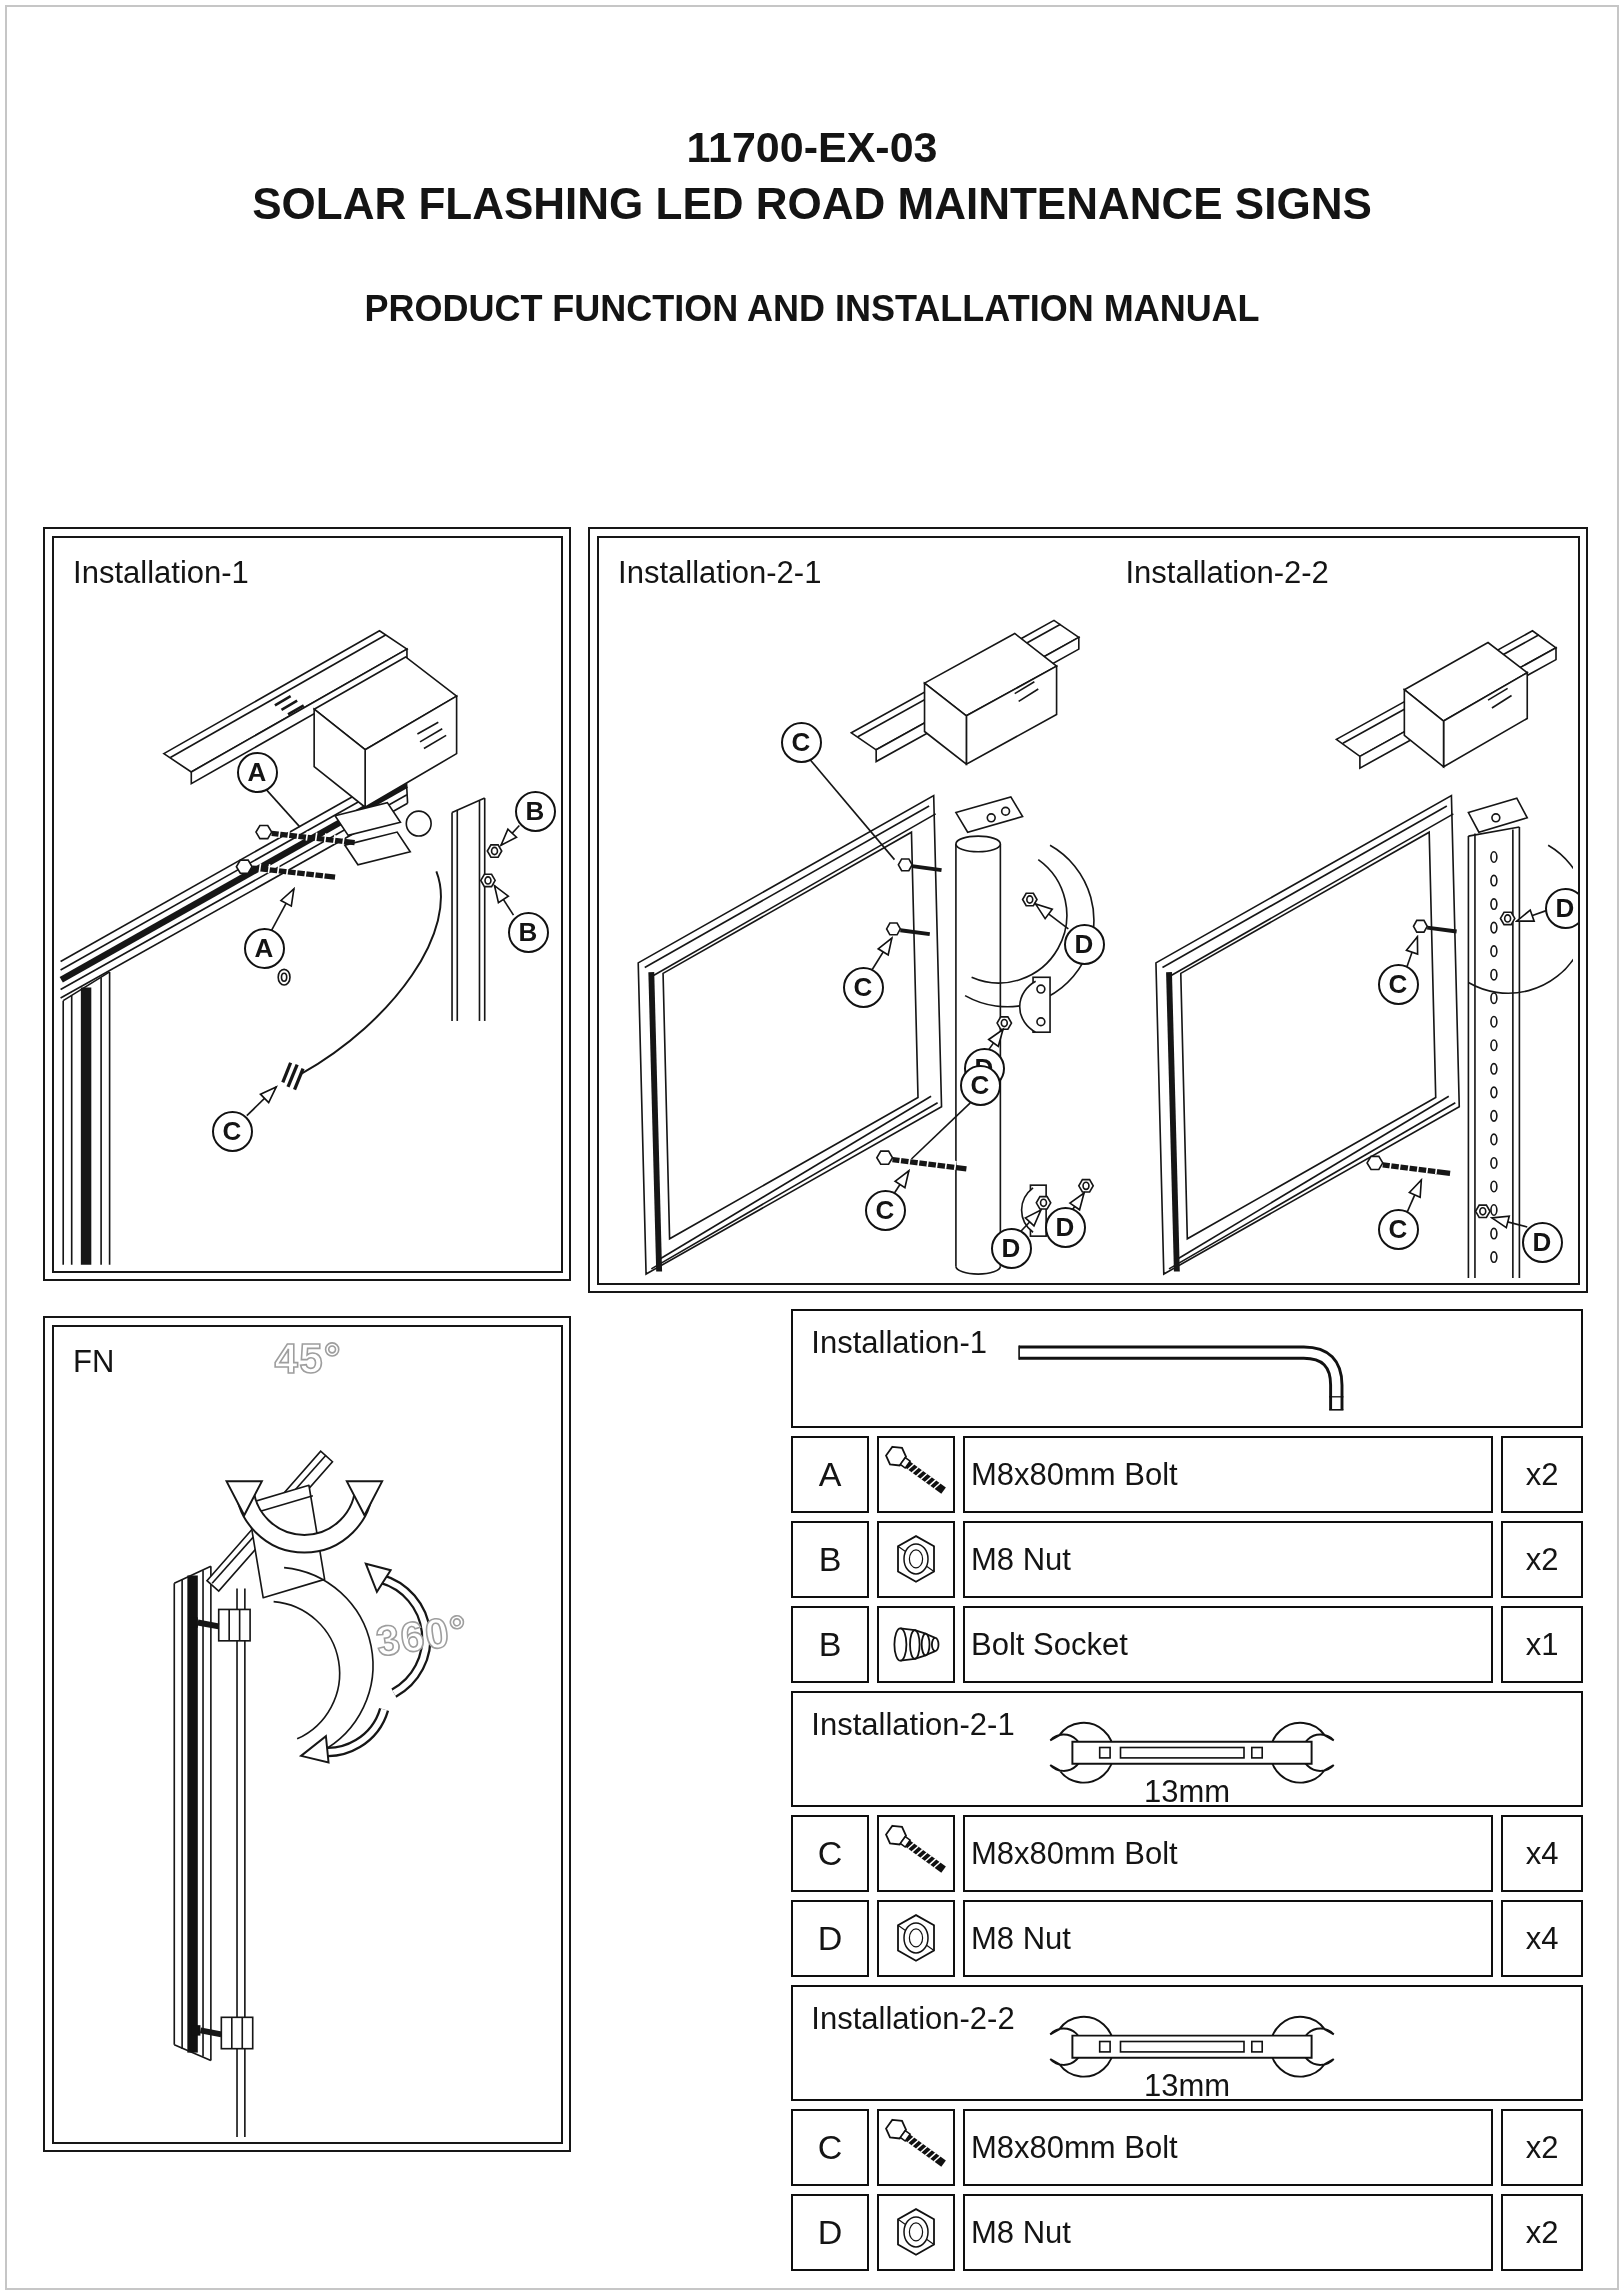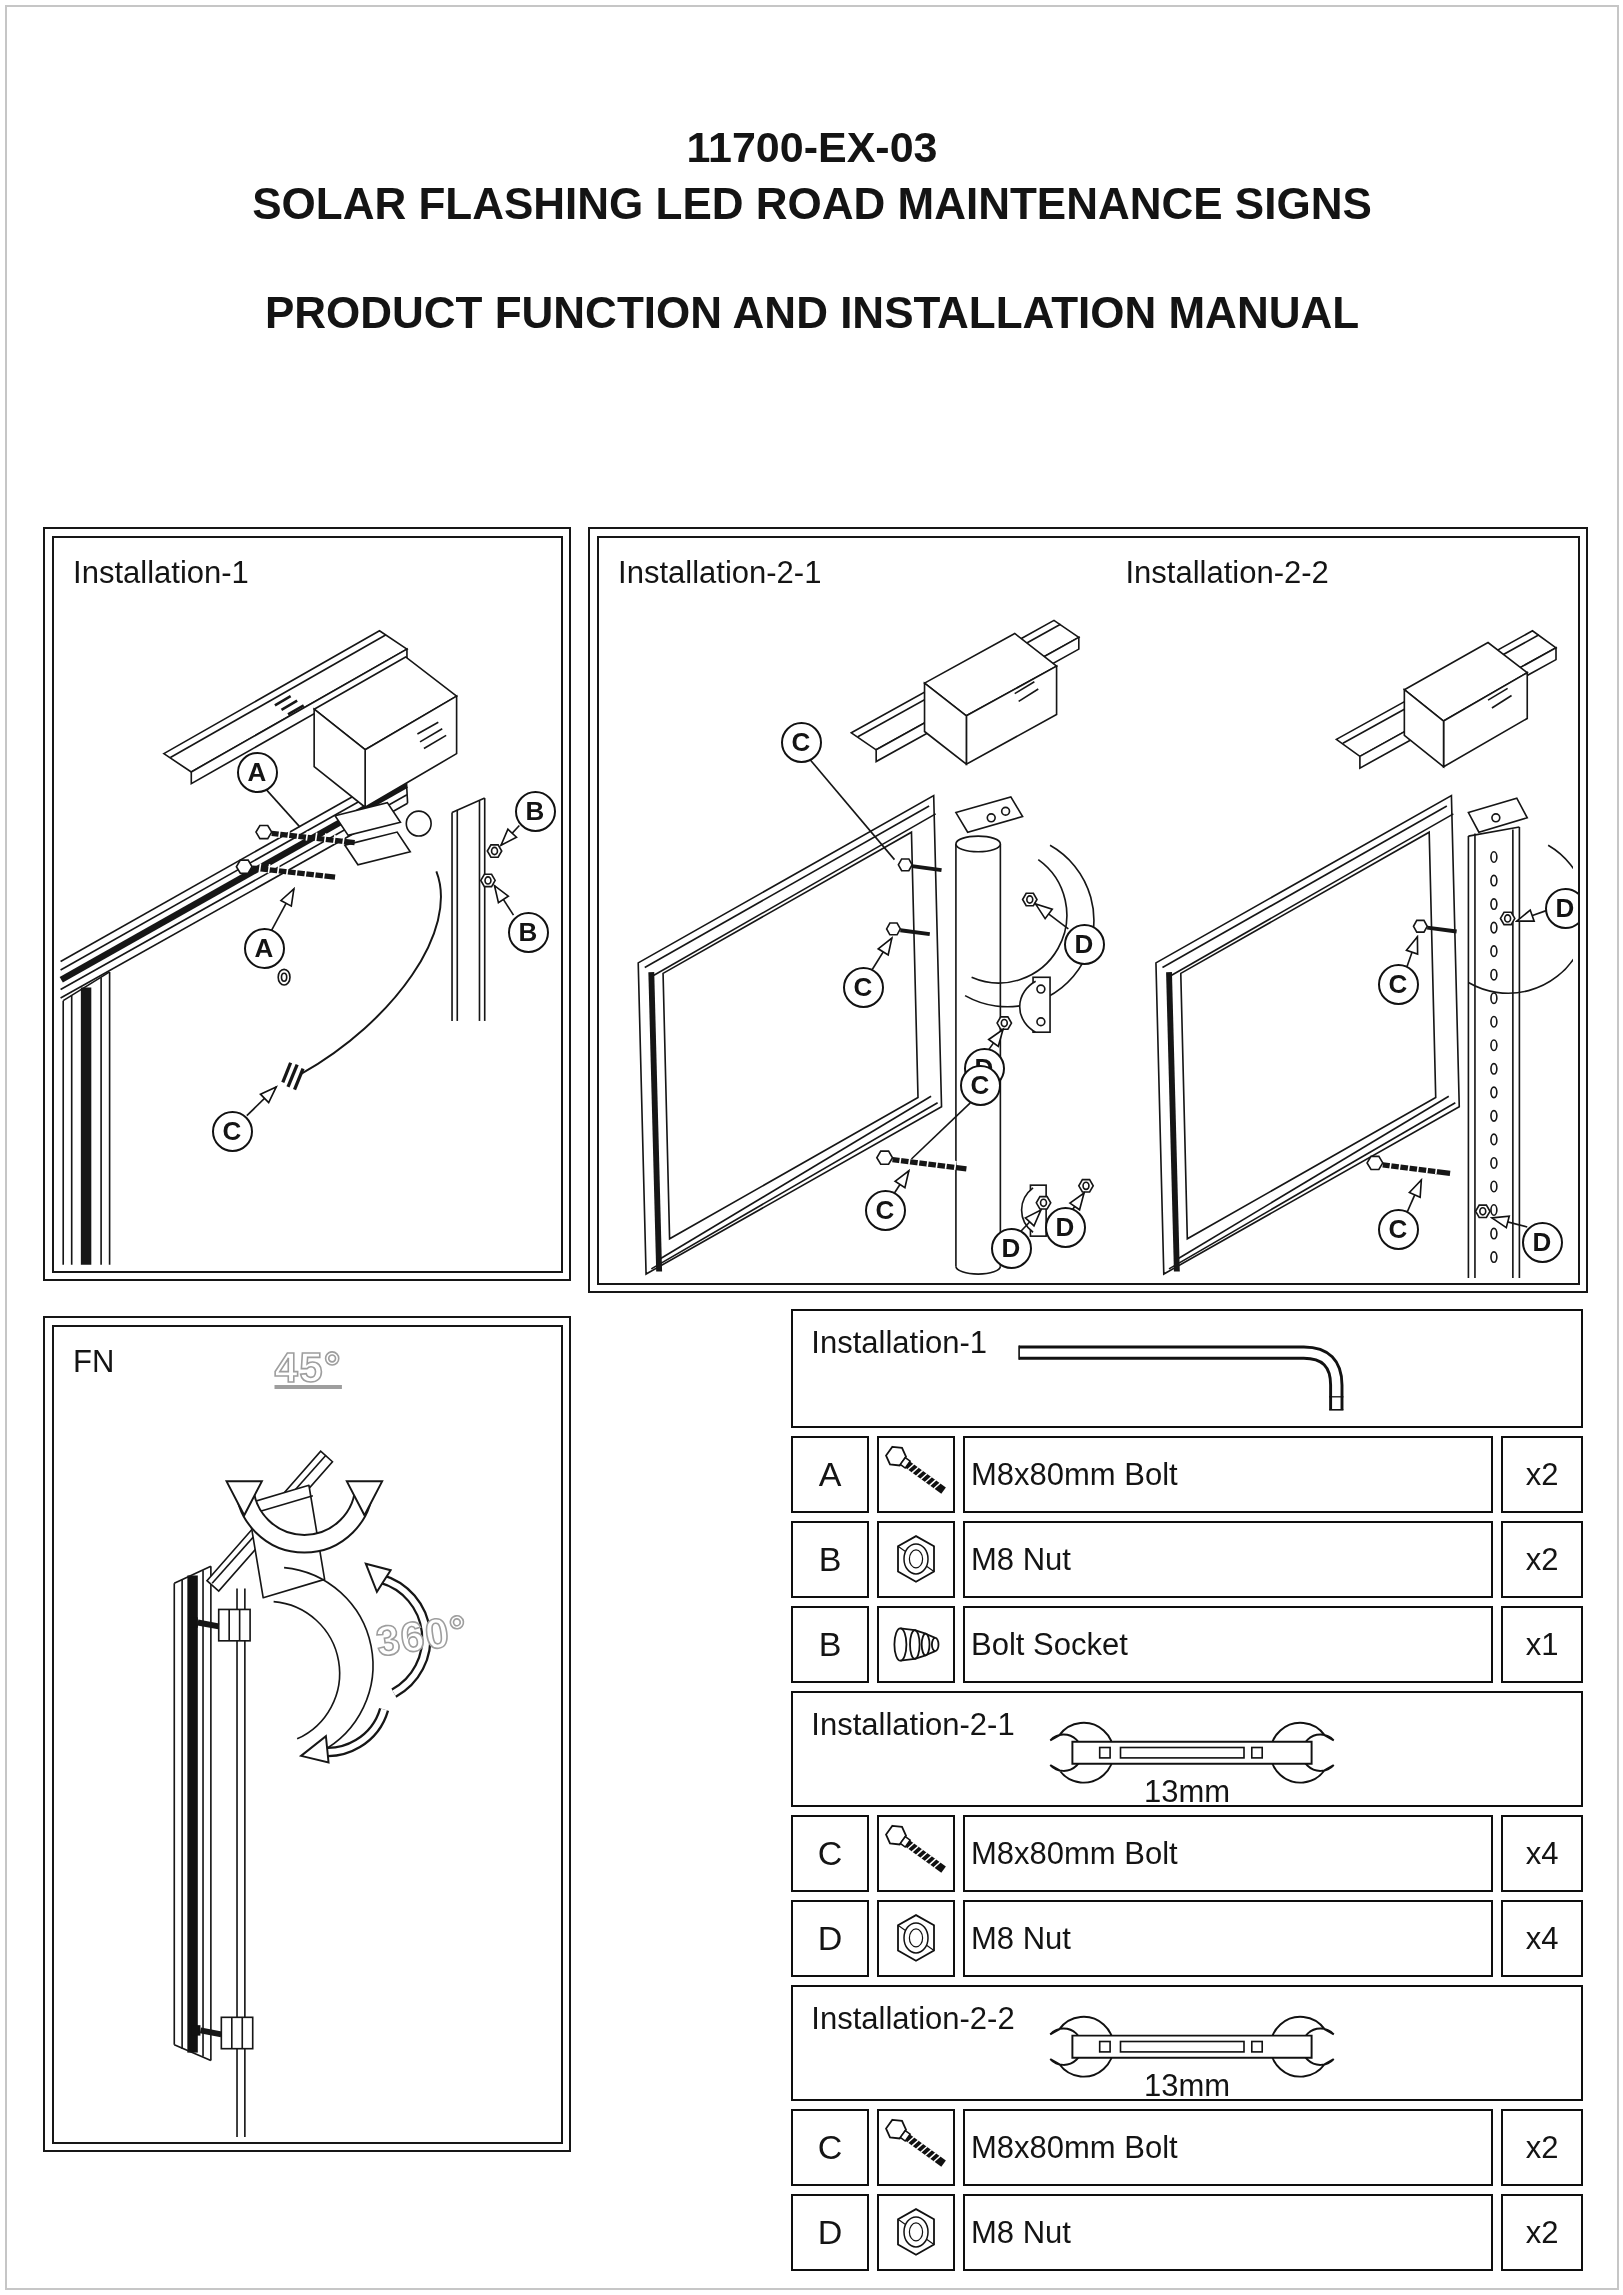--- a/index.html
+++ b/index.html
@@ -4,21 +4,21 @@
 <style>
   html,body{margin:0;padding:0;}
   body{
     width:1624px;height:2295px;position:relative;background:#ffffff;
     font-family:"Liberation Sans",sans-serif;color:#141414;overflow:hidden;
   }
   .page-frame{position:absolute;inset:4.6px;border:2px solid #c6c6c6;pointer-events:none;}
   .hdr{position:absolute;left:0;width:1624px;text-align:center;font-weight:bold;white-space:nowrap;}
   #t-code{top:123px;font-size:43px;}
   #t-main{top:179px;font-size:44px;}
-  #t-sub{top:288px;font-size:44px;}
+  #t-sub{top:288px;font-size:36px;}
 
   .dbox{position:absolute;border:2px solid #161616;background:#fff;}
   .dbox-inner{position:absolute;inset:6.5px;border:2.6px solid #161616;overflow:hidden;}
   .dbox-label{position:absolute;left:19.6px;top:17px;font-size:31px;z-index:4;}
   .dbox-label.second{left:527px;}
   svg.draw{position:absolute;left:0;top:0;}
 
   .co{
     position:absolute;width:37px;height:37px;border:2px solid #111;border-radius:50%;
     background:#fff;font-size:26px;font-weight:700;display:flex;align-items:center;
@@ -304,21 +304,21 @@
     <span class="co" style="left:779px;top:426px;">C</span>
     <span class="co" style="left:946px;top:350px;">D</span>
     <span class="co" style="left:779px;top:671px;">C</span>
     <span class="co" style="left:923px;top:684px;">D</span>
   </div>
 </section>
 
 <section class="dbox" style="left:43px;top:1316px;width:524px;height:832px;">
   <div class="dbox-inner">
     <span class="dbox-label">FN</span>
-    <span class="angle" style="left:221px;top:17px;text-decoration:underline;">45°</span>
+    <span class="angle" style="left:221px;top:8px;">45°</span>
     <span class="angle rot" style="left:322px;top:285px;">360°</span>
     <svg class="draw" width="502" height="810" viewBox="0 0 768 1239">
       <g stroke="#161616" stroke-width="2.5" fill="none">
 
         <line x1="280" y1="400" x2="280" y2="1239"></line>
         <line x1="292" y1="400" x2="292" y2="1239"></line>
 
         <line x1="184" y1="392" x2="184" y2="1098"></line>
         <line x1="196" y1="386" x2="196" y2="1104"></line>
         <rect x="204" y="380" width="16" height="730" fill="#111" stroke="none"></rect>

